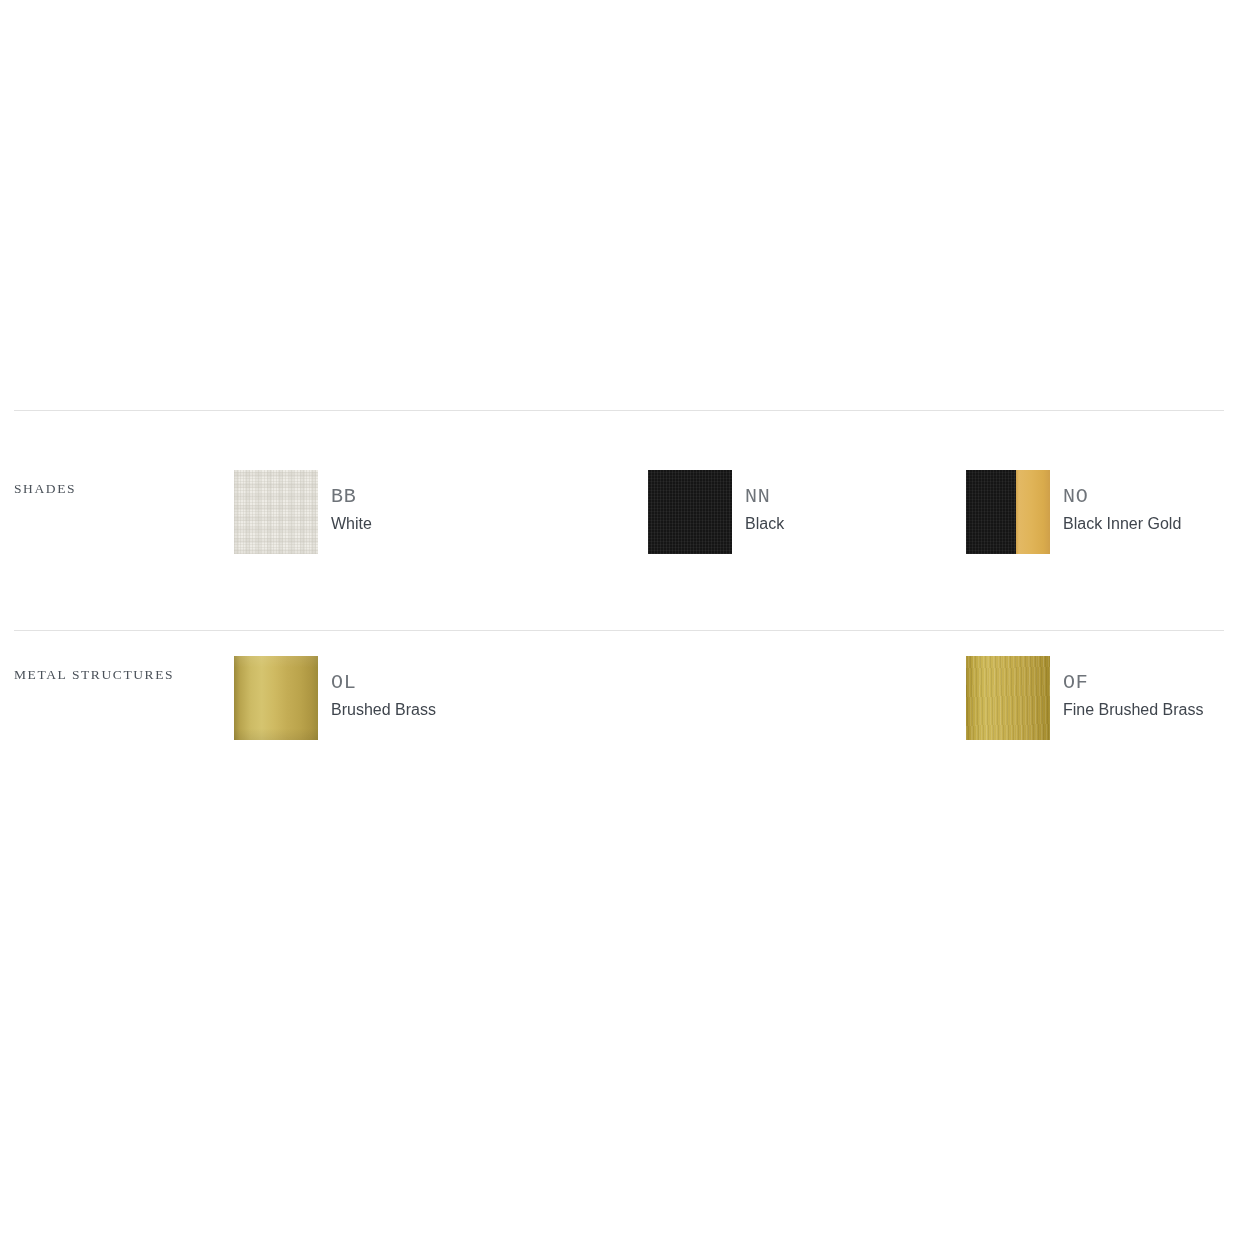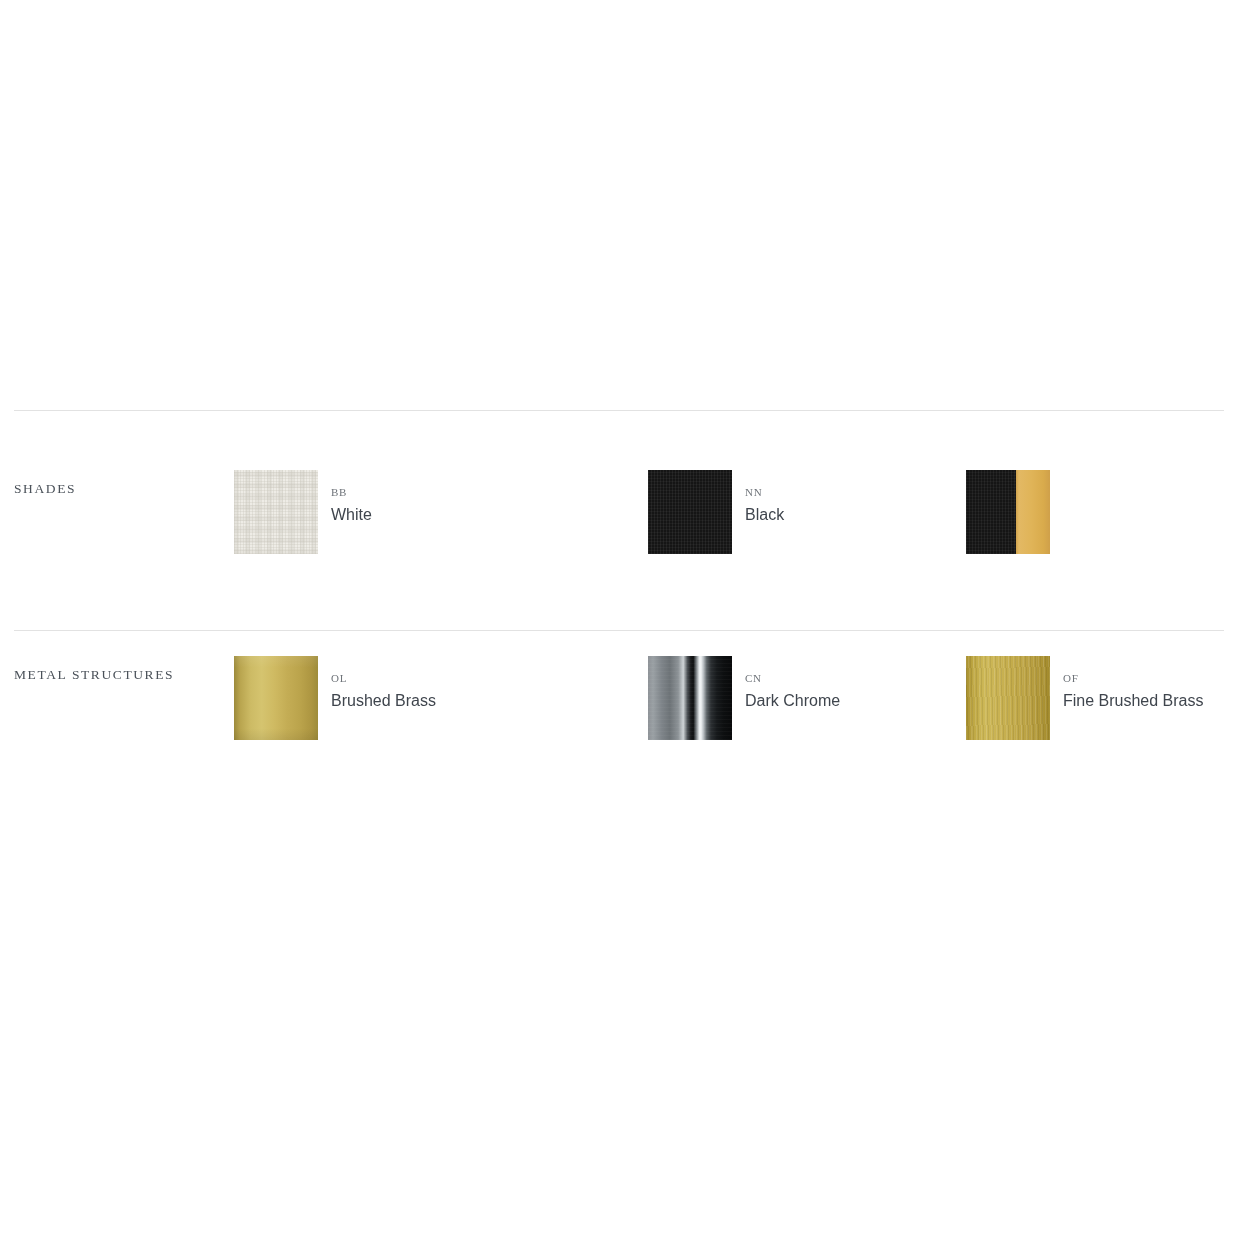--- a/index.html
+++ b/index.html
@@ -80,22 +80,22 @@
     overflow: hidden;
     background: #ddd;
   }
 
   .swatch-text {
     margin-left: 13px;
     padding-top: 17px;
     white-space: nowrap;
   }
   .swatch-code {
-    font-family: Liberation Serif, serif;
-    font-size: 11px;
+    font-family: Liberation Mono, monospace;
+    font-size: 20px;
     letter-spacing: 0.7px;
     color: #6e7379;
     line-height: 1.0;
     display: block;
   }
   .swatch-name {
     font-family: "Liberation Sans", sans-serif;
     font-size: 16px;
     color: #3f454d;
     line-height: 1.0;
@@ -261,45 +261,42 @@
       <div class="swatch-item col-1">
         <div class="swatch-chip fin-black"></div>
         <div class="swatch-text">
           <span class="swatch-code">NN</span>
           <span class="swatch-name">Black</span>
         </div>
       </div>
 
       <div class="swatch-item col-2">
         <div class="swatch-chip fin-black-gold"></div>
+        <div class="swatch-text">
+          <span class="swatch-code">NO</span>
+          <span class="swatch-name">Black Inner Gold</span>
+        </div>
       </div>
 
     </div>
   </div>
 
   <div class="swatch-row row-metals">
     <div class="row-label">METAL STRUCTURES</div>
 
     <div class="swatch-items">
 
       <div class="swatch-item col-0">
         <div class="swatch-chip fin-polished-brass"></div>
         <div class="swatch-text">
           <span class="swatch-code">OL</span>
           <span class="swatch-name">Brushed Brass</span>
         </div>
       </div>
 
-      <div class="swatch-item col-1">
-        <div class="swatch-chip fin-dark-chrome"></div>
-        <div class="swatch-text">
-          <span class="swatch-code">CN</span>
-          <span class="swatch-name">Dark Chrome</span>
-        </div>
-      </div>
 
       <div class="swatch-item col-2">
         <div class="swatch-chip fin-brushed-brass"></div>
         <div class="swatch-text">
           <span class="swatch-code">OF</span>
           <span class="swatch-name">Fine Brushed Brass</span>
         </div>
       </div>
 
     </div>

